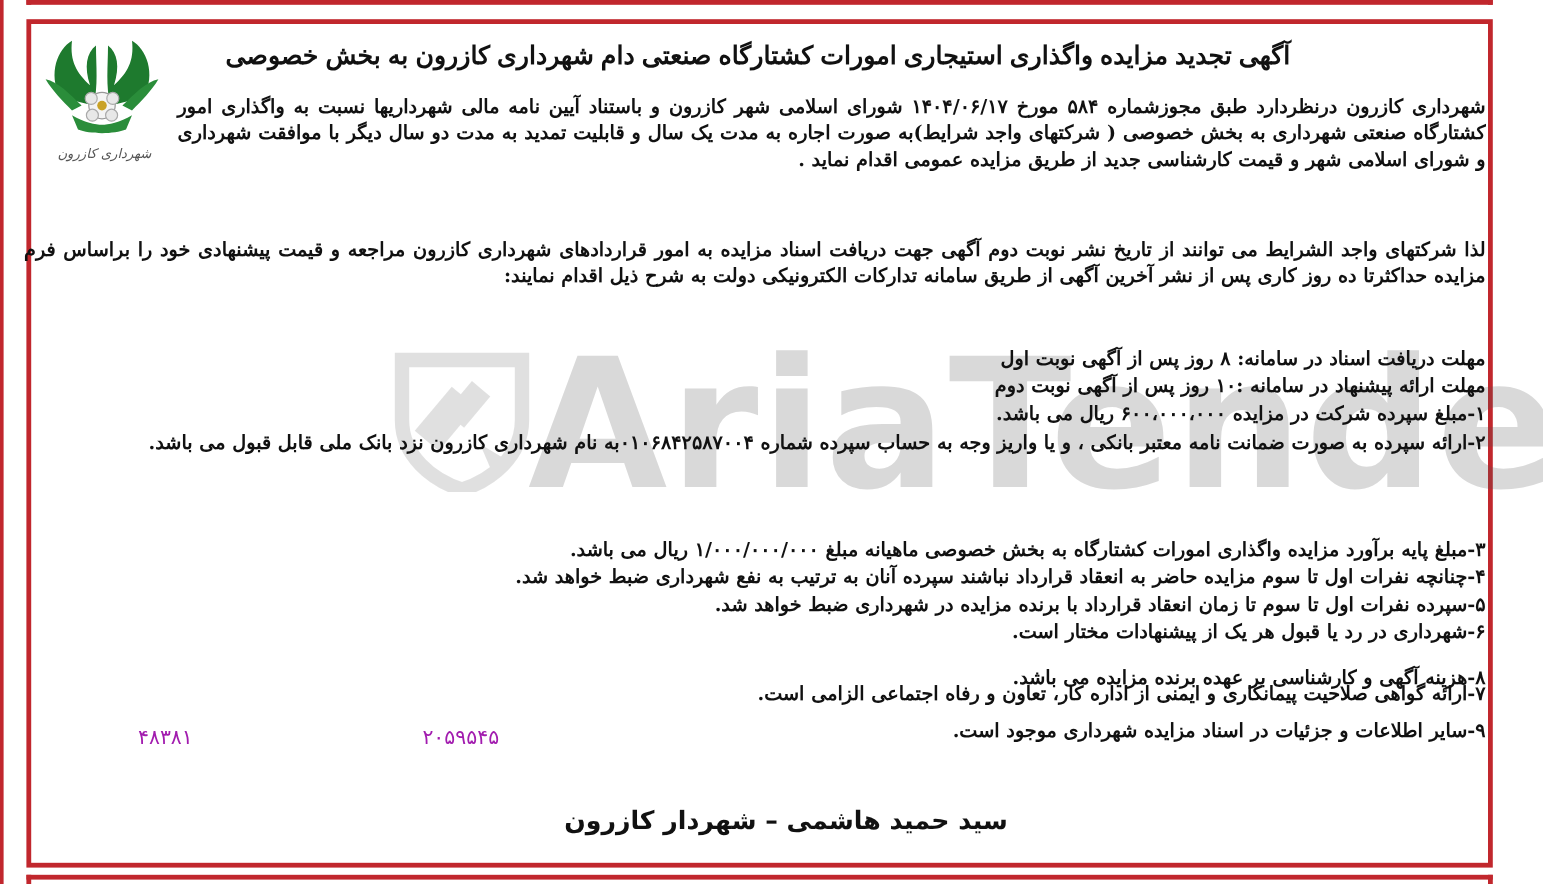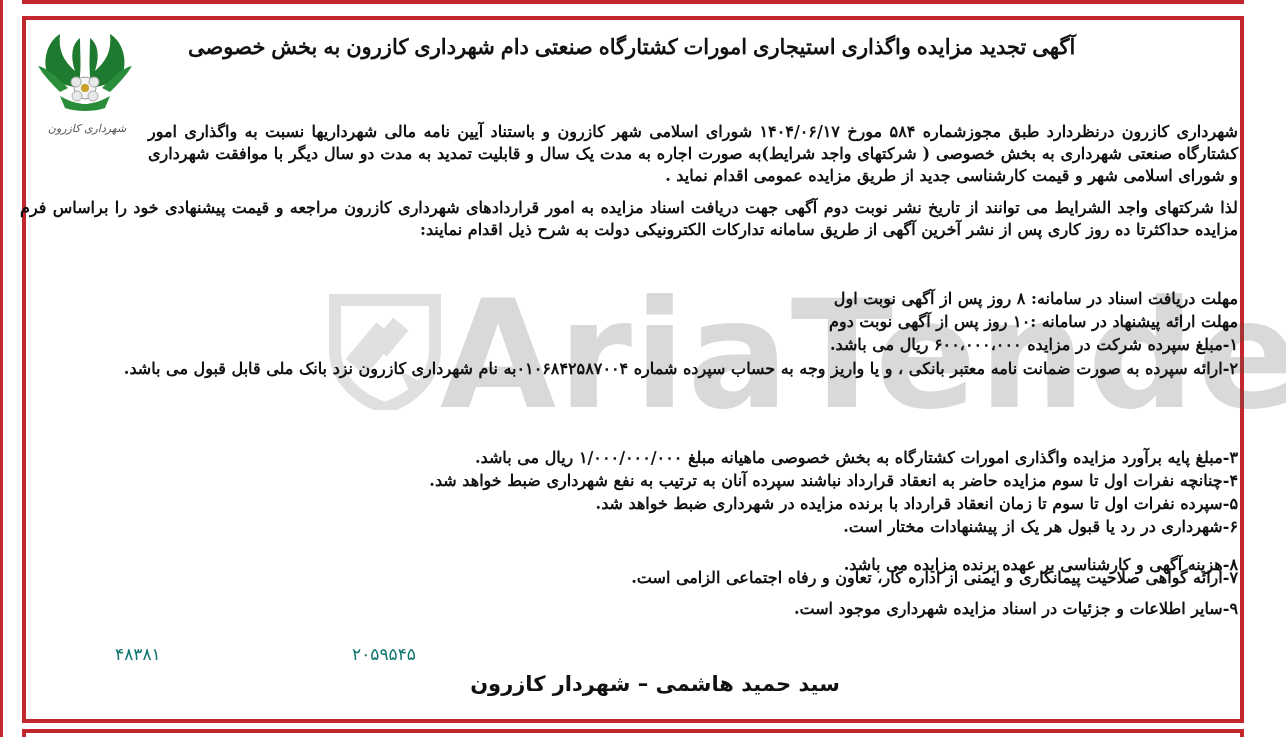--- a/index.html
+++ b/index.html
@@ -126,21 +126,21 @@
       position: absolute;
       right: 48px;
       direction: rtl;
       text-align: justify;
       text-align-last: right;
       font-family: "DejaVu Serif", serif;
       font-weight: bold;
       font-size: 16px;
       line-height: 22.2px;
     }
-    .para1 { top: 78px; width: 1090px; margin-top: 43px; }
+    .para1 { top: 78px; width: 1090px; }
     .para2 { top: 197px; width: 1218px; }
     .item-line {
       position: absolute;
       right: 48px;
       direction: rtl;
       text-align: right;
       font-family: "DejaVu Serif", serif;
       font-weight: bold;
       font-size: 16px;
       line-height: 22px;
@@ -153,24 +153,24 @@
       direction: rtl;
       text-align: justify;
       text-align-last: right;
       font-family: "DejaVu Serif", serif;
       font-weight: bold;
       font-size: 16px;
       line-height: 22.4px;
     }
     .ref-number {
       position: absolute;
-      top: 644px;
+      top: 604px;
       font-family: "DejaVu Serif", serif;
       font-size: 17px;
-      color: #0f766e;
+      color: #a21caf;
       direction: rtl;
     }
     .signature {
       position: absolute;
       left: 0;
       width: 1286px;
       top: 672px;
       text-align: center;
       direction: rtl;
       font-family: "DejaVu Sans", sans-serif;

